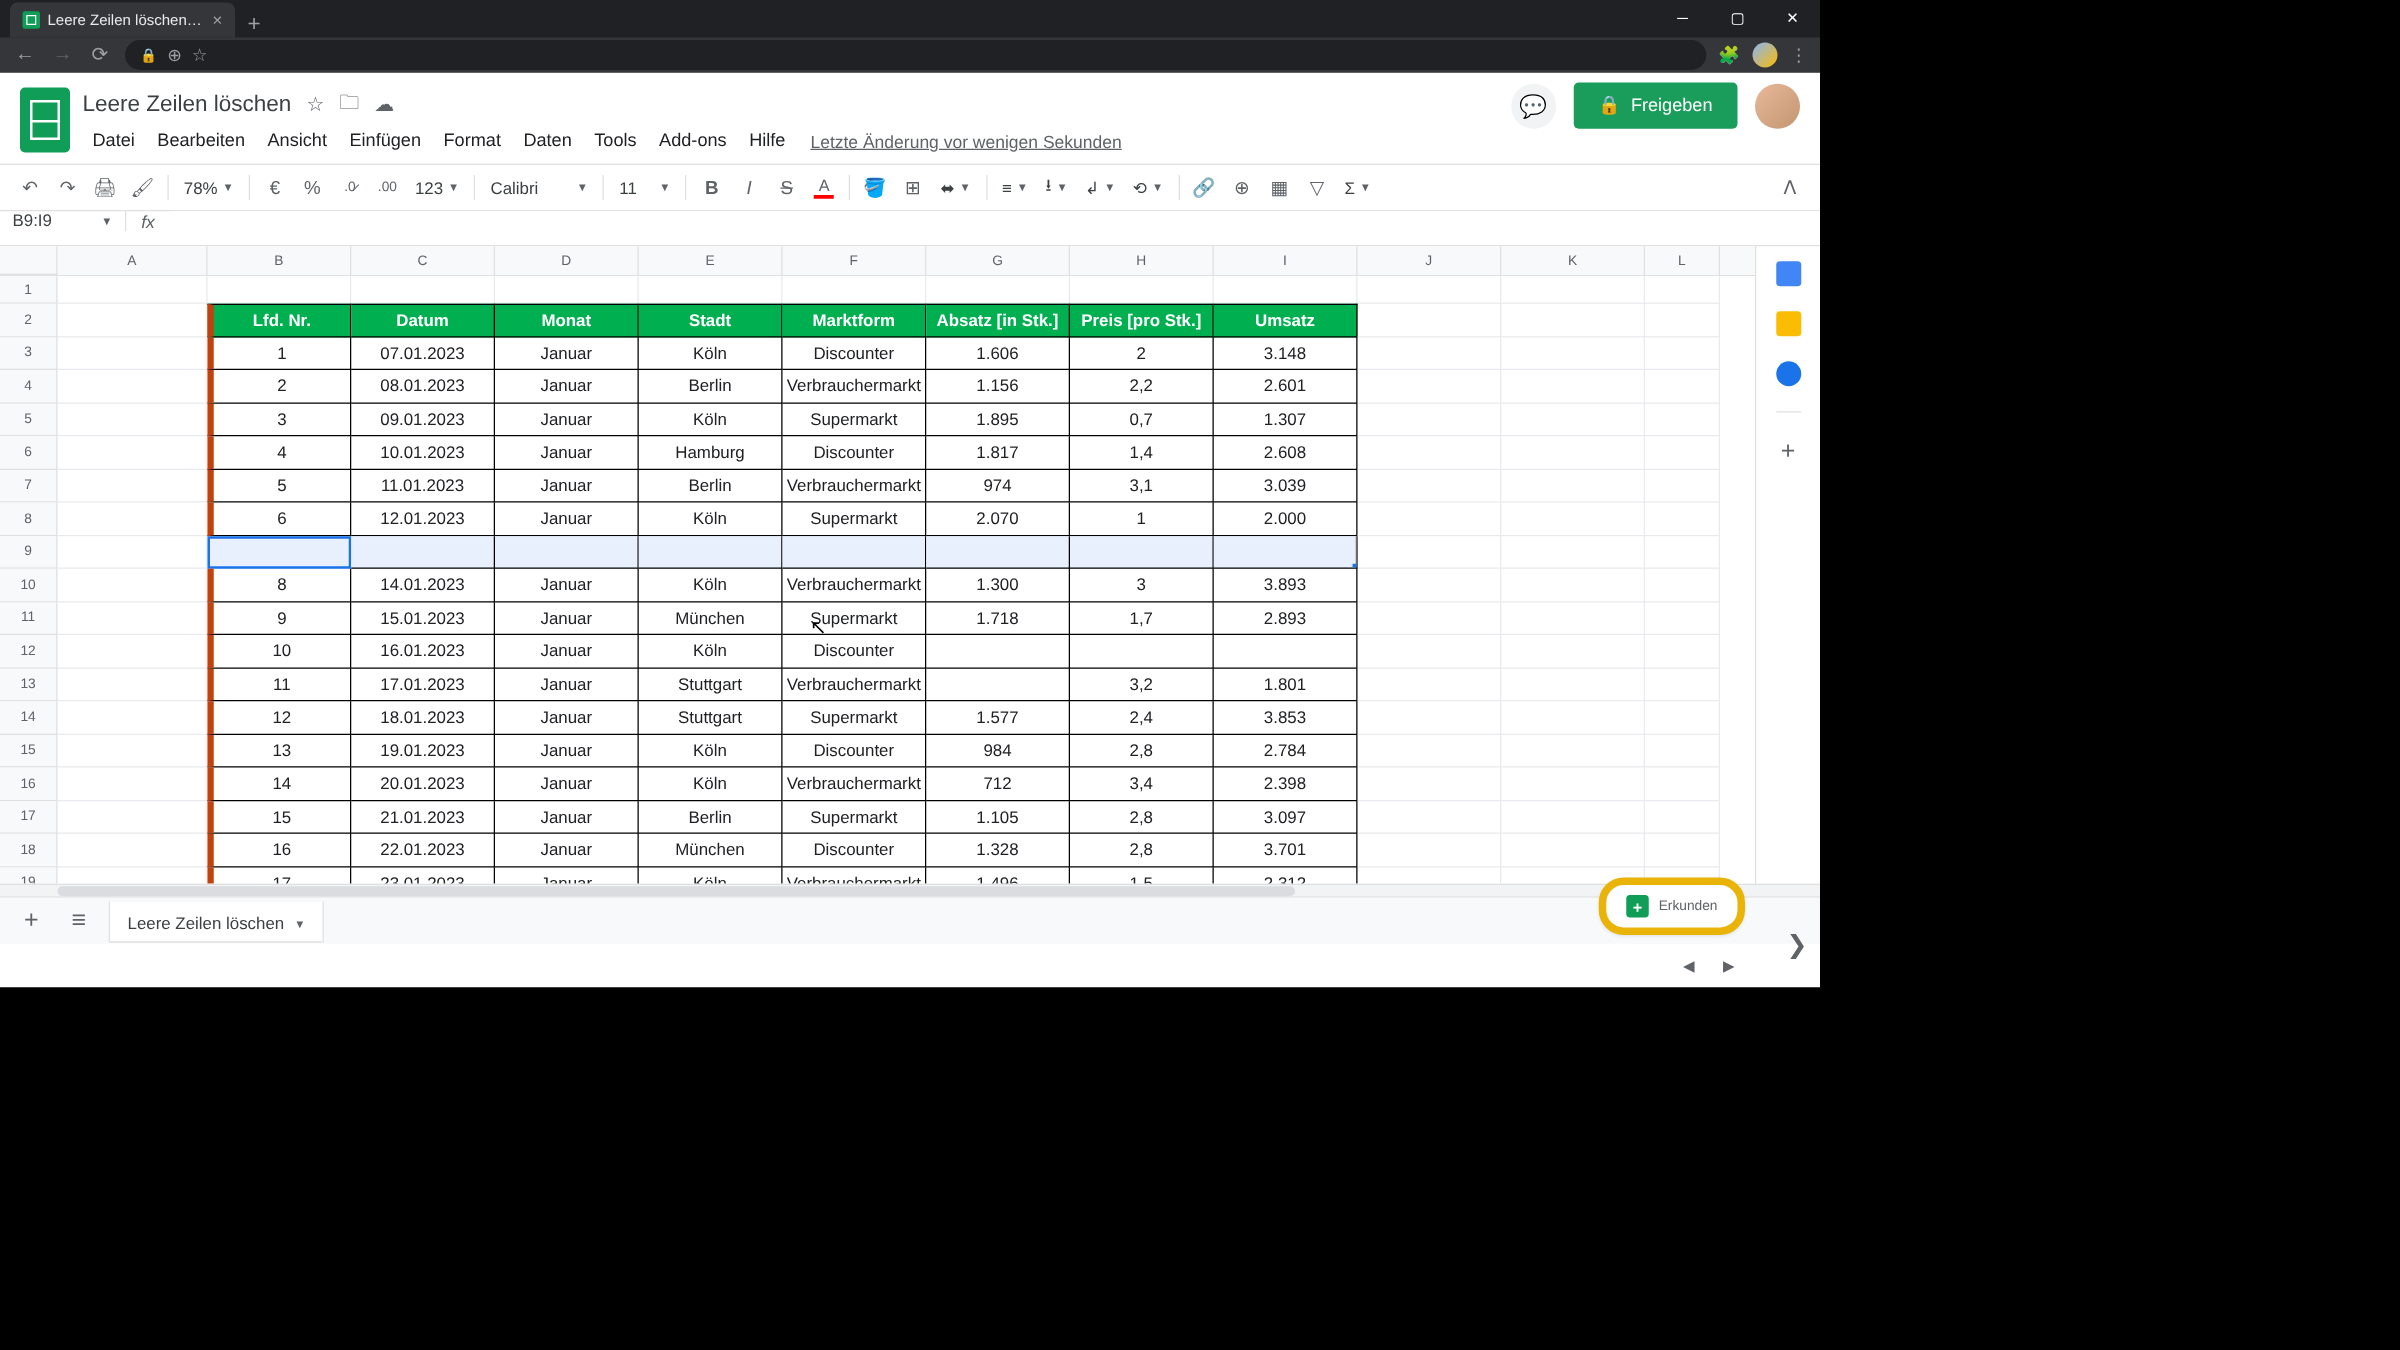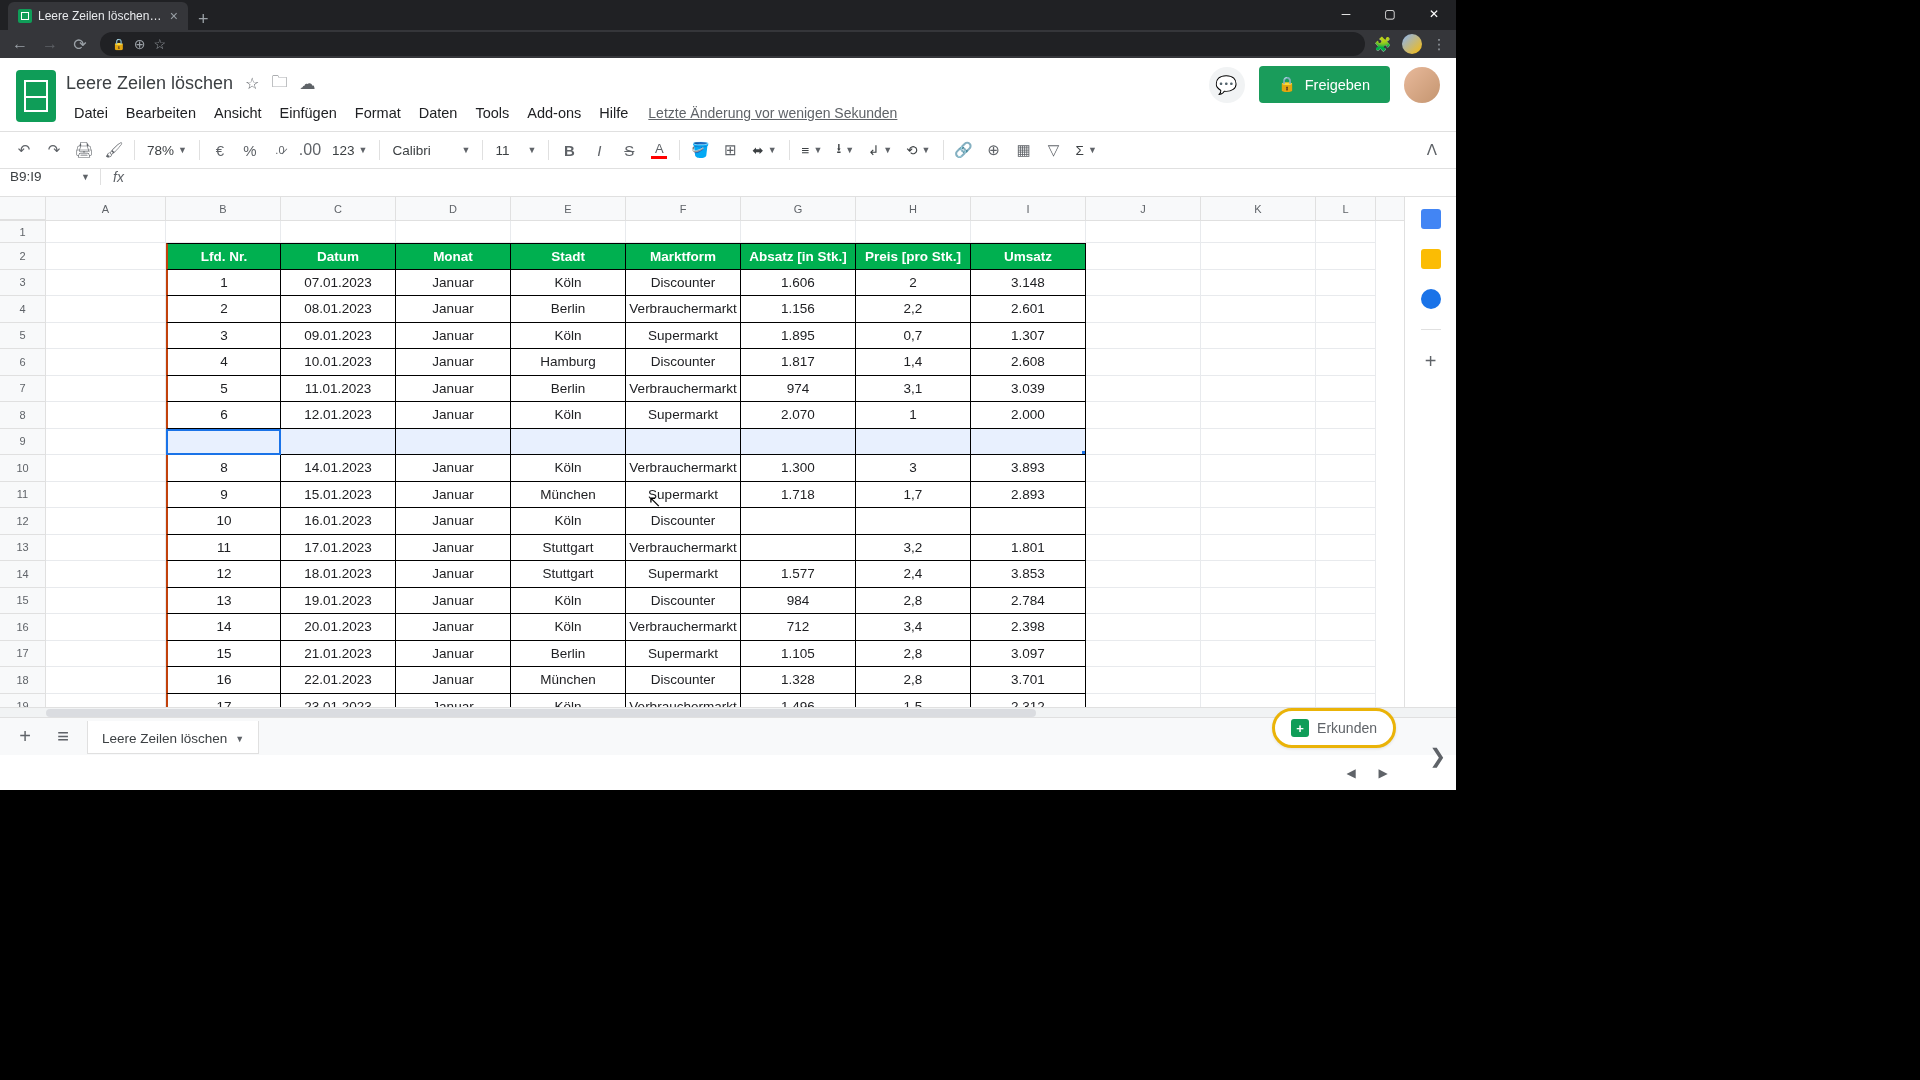--- a/index.html
+++ b/index.html
@@ -64,21 +64,21 @@
   .col-h { border-right: 1px solid #e0e0e0; font-size: 11px; color: #5f6368; display: flex; align-items: center; justify-content: center; }
   .rows { }
   .row { display: flex; height: 26.5px; }
   .row-h { width: 46px; border-right: 1px solid #e0e0e0; border-bottom: 1px solid #e0e0e0; background: #f8f9fa; font-size: 11px; color: #5f6368; display: flex; align-items: center; justify-content: center; }
   .cell { border-right: 1px solid #e8eaed; border-bottom: 1px solid #e8eaed; font-size: 13.5px; color: #202124; display: flex; align-items: center; justify-content: center; padding: 0 4px; overflow: hidden; white-space: nowrap; }
   .row-1 { height: 22px; }
   .row-1 .cell { }
 
   
   .dt { border-right: 1px solid #000; border-bottom: 1px solid #000; }
-  .dt-left { border-left: 2px solid #c2410c; }
+  .dt-left { border-left: 5px solid #c2410c; }
   .dt-top { border-top: 1px solid #000; }
   .hdr { background: #00b050; color: #fff; font-weight: bold; }
   .sel { background: #e8f0fe; }
   .sel-first { border: 2px solid #1a73e8 !important; }
   .sel-last-handle { position: relative; }
   .sel-last-handle::after { content: ""; position: absolute; right: -3px; bottom: -3px; width: 6px; height: 6px; background: #1a73e8; }
 
   
   .cA { width: 120px; } .cB { width: 115px; } .cC { width: 115px; } .cD { width: 115px; }
   .cE { width: 115px; } .cF { width: 115px; } .cG { width: 115px; } .cH { width: 115px; }
@@ -89,21 +89,21 @@
   .side-icon { width: 20px; height: 20px; border-radius: 3px; cursor: pointer; }
   .si-cal { background: #4285f4; }
   .si-keep { background: #fbbc04; }
   .si-tasks { background: #1a73e8; border-radius: 50%; }
   .si-plus { color: #5f6368; font-size: 20px; }
 
   
   .sheet-bar { height: 38px; border-top: 1px solid #e0e0e0; display: flex; align-items: center; padding: 0 12px; gap: 12px; background: #f8f9fa; }
   .sheet-btn { color: #5f6368; font-size: 20px; cursor: pointer; width: 26px; text-align: center; }
   .sheet-tab { background: #fff; padding: 8px 14px; border-radius: 0; font-size: 13.5px; color: #3c4043; display: flex; align-items: center; gap: 8px; border-top: 2px solid transparent; position: relative; top: 1px; box-shadow: 0 -1px 0 #e0e0e0 inset, 1px 0 0 #e0e0e0, -1px 0 0 #e0e0e0; }
-  .explore { position: absolute; right: 60px; bottom: 42px; background: #fff; border: 3px solid #eab308; border-radius: 20px; padding: 8px 16px; display: flex; align-items: center; gap: 8px; font-size: 14px; color: #5f6368; box-shadow: 0 1px 3px rgba(0,0,0,0.1); cursor: pointer; }
+  .explore { position: absolute; right: 60px; bottom: 42px; background: #fff; border: 6px solid #eab308; border-radius: 20px; padding: 8px 16px; display: flex; align-items: center; gap: 8px; font-size: 11px; color: #5f6368; box-shadow: 0 1px 3px rgba(0,0,0,0.1); cursor: pointer; }
   .explore-icon { width: 18px; height: 18px; background: #0f9d58; border-radius: 3px; position: relative; }
   .explore-icon::after { content:"+"; color:#fff; position:absolute; inset:0; display:flex; align-items:center; justify-content:center; font-size:13px; font-weight:bold;}
   .sheet-nav { position: absolute; right: 60px; bottom: 10px; display:flex; gap:6px;}
   .show-side { position: absolute; right: 10px; bottom: 22px; color:#5f6368; font-size: 20px; cursor:pointer;}
 
   .hscroll { height: 10px; background:#f1f3f4; border-top:1px solid #e0e0e0; position:relative;}
   .hscroll-thumb { position:absolute; left:46px; top:1px; height:8px; width: 68%; background:#dadce0; border-radius:4px;}
 
   .cursor-fake { position:absolute; left:648px; top:492px; font-size:16px; color:#000; pointer-events:none; z-index:50;}
 </style>
@@ -180,21 +180,21 @@
     <span class="tb-btn">🖌</span>
     <span class="tb-sep"></span>
     <span class="tb-select">
         <span>78%</span>
         <span class="tb-dd">▼</span>
       </span>
     <span class="tb-sep"></span>
     <span class="tb-btn">€</span>
     <span class="tb-btn">%</span>
     <span class="tb-btn" style="font-size:11px">.0̷</span>
-    <span class="tb-btn" style="font-size:16px">.00</span>
+    <span class="tb-btn" style="font-size:11px">.00</span>
     <span class="tb-select">
         <span>123</span>
         <span class="tb-dd">▼</span>
       </span>
     <span class="tb-sep"></span>
     <span class="tb-select" style="width:90px">
         <span>Calibri</span>
         <span class="tb-dd" style="margin-left:auto">▼</span>
       </span>
     <span class="tb-sep"></span>

